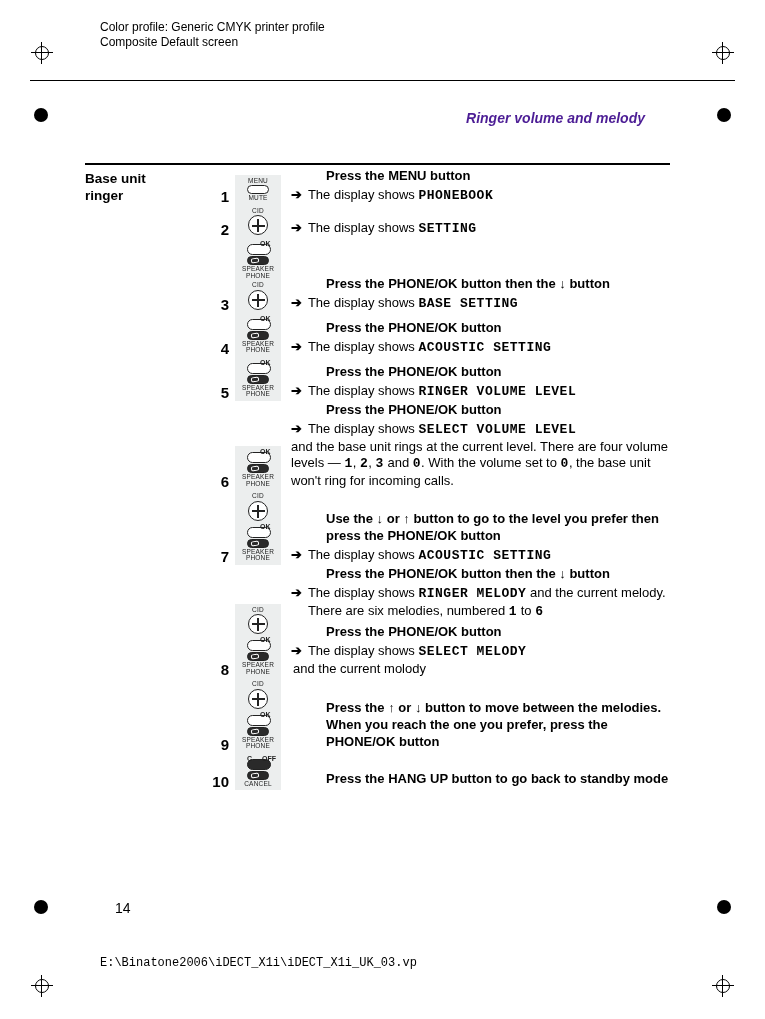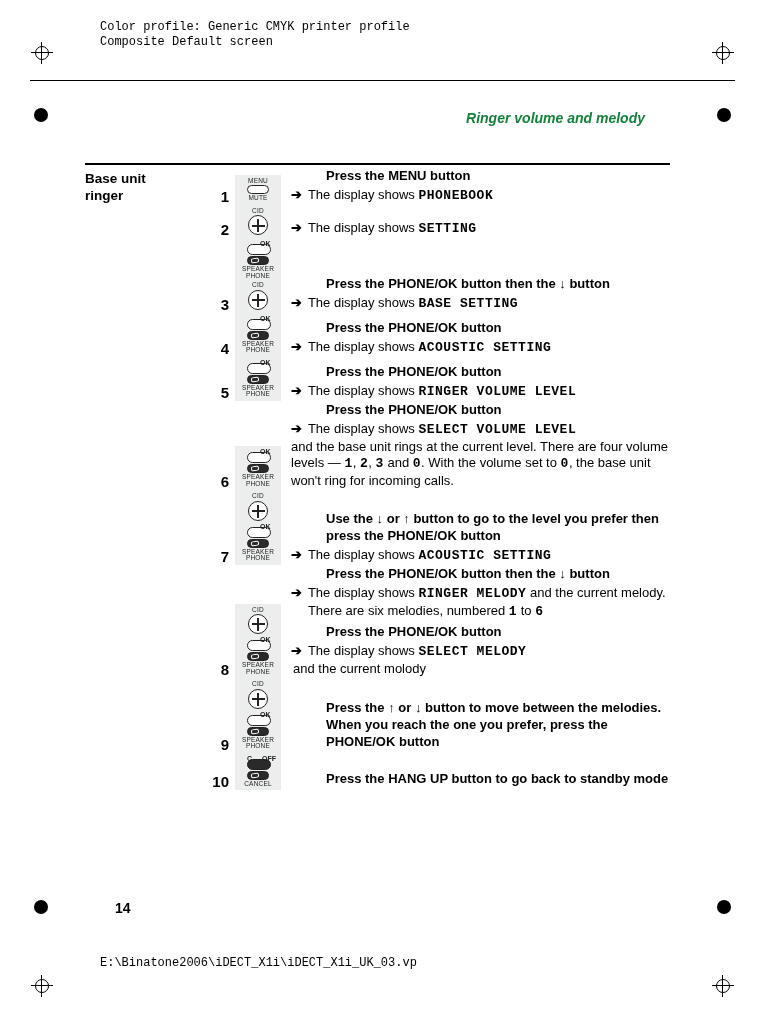--- a/index.html
+++ b/index.html
@@ -26,38 +26,38 @@
   .reg-target .c {
     position: absolute; width: 14px; height: 14px; left: 4px; top: 4px;
     border: 1px solid #000; border-radius: 50%;
   }
   .reg-dot {
     position: absolute; width: 14px; height: 14px; background: #000; border-radius: 50%;
   }
 
   .profile-text {
     position: absolute; left: 100px; top: 20px;
-    font-family: Liberation Mono, monospace; font-size: 12px; line-height: 1.25;
+    font-family: Liberation Sans, sans-serif; font-size: 12px; line-height: 1.25;
   }
   .footer-text {
     position: absolute; left: 100px; top: 956px;
     font-family: "Courier New", monospace; font-size: 12px; line-height: 1.25;
   }
   .crop-line {
     position: absolute; left: 30px; right: 30px; top: 80px; height: 1px; background: #000;
   }
 
   .header-title {
     position: absolute; right: 120px; top: 110px;
-    font-style: italic; font-weight: bold; font-size: 14px; color: #15803d;
+    font-style: italic; font-weight: bold; font-size: 14px; color: #4c1d95;
   }
 
   .page-num {
     position: absolute; left: 115px; top: 900px;
-    font-weight: bold; font-size: 14px;
+    font-weight: normal; font-size: 14px;
   }
 
   .content {
     position: absolute; left: 85px; top: 163px; right: 95px;
   }
   .topline { height: 2px; background: #000; margin-left: 0; margin-bottom: 2px; }
 
   .row { display: flex; align-items: flex-end; }
   .col-side { width: 110px; flex-shrink: 0; font-weight: bold; font-size: 13.5px; line-height: 1.25; padding-top: 3px; }
   .col-num  { width: 40px; flex-shrink: 0; font-weight: bold; font-size: 15px; text-align: right; padding-right: 6px; padding-top: 2px; }

